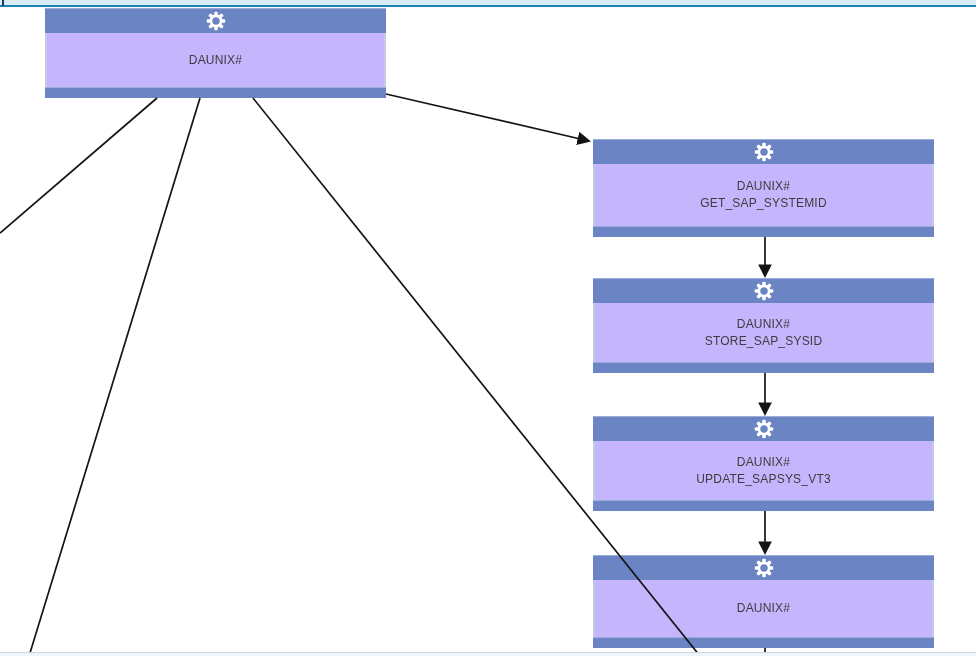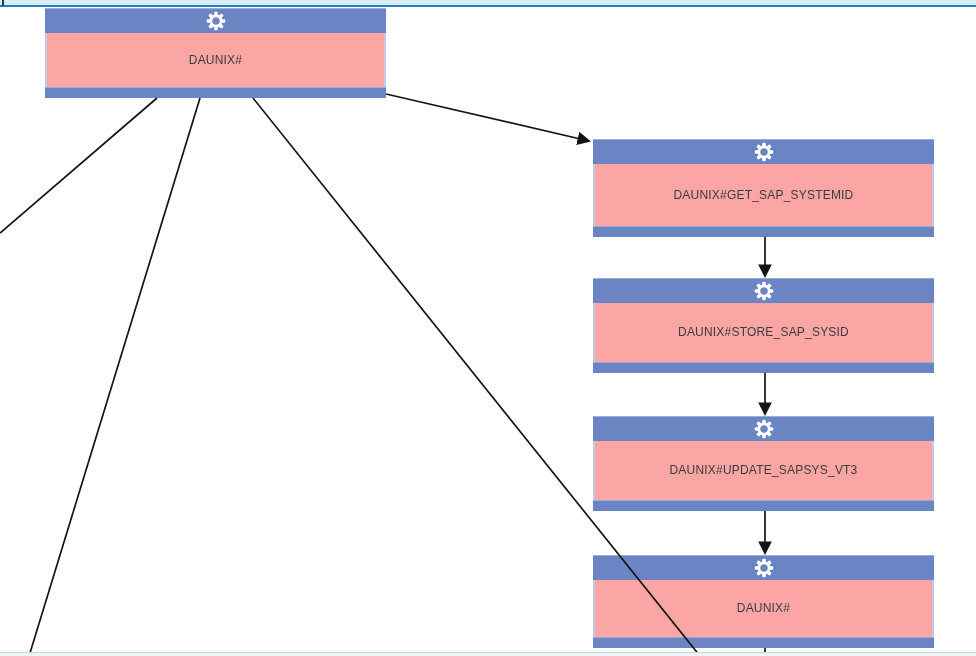--- a/index.html
+++ b/index.html
@@ -15,22 +15,22 @@
   
   svg.edges{position:absolute;left:0;top:0;z-index:2;pointer-events:none;}
   svg.edges line{stroke:#141414;stroke-width:1.7;}
   
   .node{position:absolute;width:341px;z-index:1;box-sizing:border-box;cursor:pointer;}
   .node-header{
     height:25px;background:#6b85c4;border-top:1px solid #9dacd9;
     display:flex;align-items:center;justify-content:center;box-sizing:border-box;
   }
   .node-body{
-    background:#fca5a5;border-left:2px solid #c2cae6;border-right:2px solid #c2cae6;
-    display:flex;flex-direction:row;align-items:center;justify-content:center;
+    background:#c4b5fd;border-left:2px solid #c2cae6;border-right:2px solid #c2cae6;
+    display:flex;flex-direction:column;align-items:center;justify-content:center;
     box-sizing:border-box;
   }
   .node-body .l1,.node-body .l2{
     font-size:12px;line-height:17px;color:#3d3d3d;letter-spacing:.2px;white-space:nowrap;
   }
   .node-footer{height:11px;background:#6b85c4;border-top:1px solid #9dacd9;box-sizing:border-box;}
   .gear{display:inline-flex;width:20px;height:20px;}
 </style>
 </head>
 <body>

